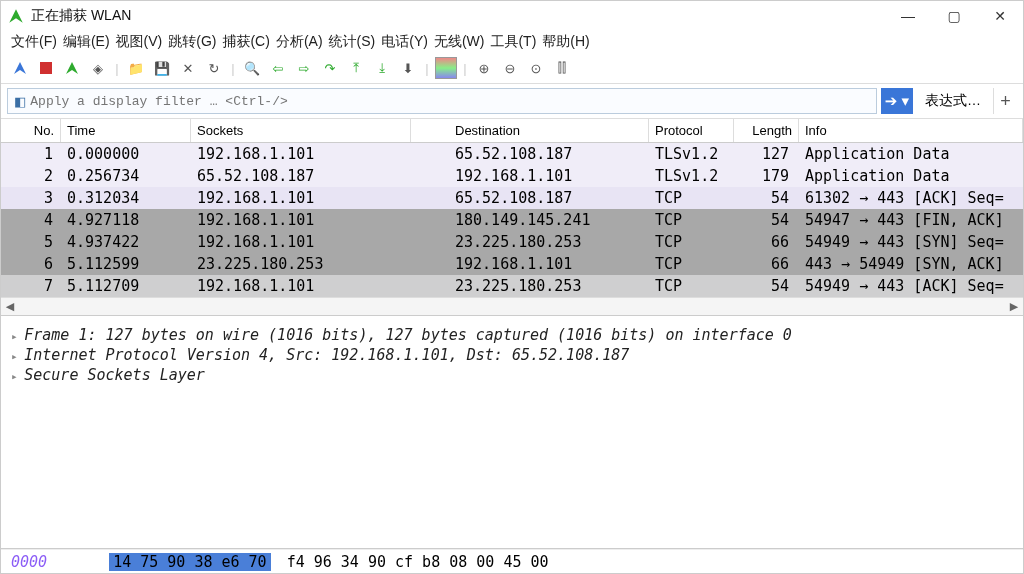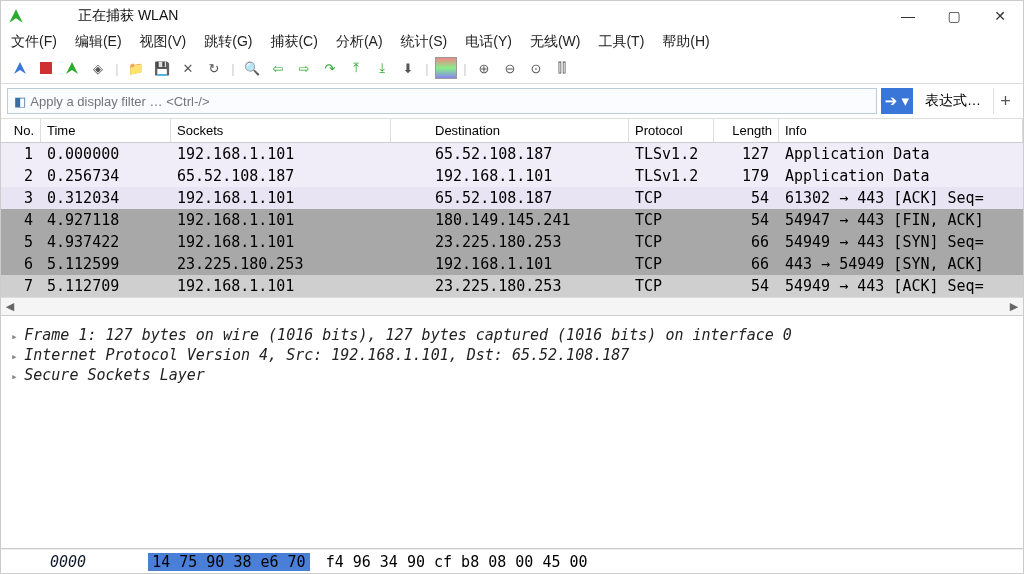--- a/index.html
+++ b/index.html
@@ -1,37 +1,37 @@
 <!DOCTYPE html>
 <html><head>
 <meta charset="utf-8">
 <style>
 * { box-sizing: border-box; margin: 0; padding: 0; }
 body { font-family: "Segoe UI", Tahoma, sans-serif; font-size: 13px; background: #fff; width: 1024px; height: 574px; overflow: hidden; display: flex; flex-direction: column; border: 1px solid #ccc; }
 .titlebar { display: flex; align-items: center; height: 30px; padding: 0 0 0 6px; background: #fff; }
 .titlebar .logo { width: 18px; height: 18px; margin-right: 6px; display: inline-flex; align-items: center; justify-content: center; }
-.titlebar .title { font-size: 14px; color: #111; margin-left: 47px; }
+.titlebar .title { font-size: 14px; color: #111; }
 .winbtns { margin-left: auto; display: flex; }
 .winbtn { width: 46px; height: 30px; display: flex; align-items: center; justify-content: center; font-size: 14px; color: #333; }
-.menubar { display: flex; padding: 2px 10px 4px; gap: 18px; font-size: 14px; color: #222; }
+.menubar { display: flex; padding: 2px 10px 4px; gap: 6px; font-size: 14px; color: #222; }
 .toolbar { display: flex; align-items: center; padding: 2px 8px 4px; gap: 4px; border-bottom: 1px solid #ddd; }
 .tbtn { width: 22px; height: 22px; display: inline-flex; align-items: center; justify-content: center; border: 1px solid transparent; color: #555; font-size: 13px; }
 .tbtn.sep { width: 8px; color: #ccc; }
 .tbtn svg { width: 16px; height: 16px; }
 .filterbar { display: flex; align-items: center; padding: 4px 6px; gap: 4px; border-bottom: 1px solid #ddd; }
 .filterinput { flex: 1; display: flex; align-items: center; border: 1px solid #bcd; background: #fafcff; height: 26px; padding: 0 6px; }
 .filterinput .bm { color: #3a6ea5; margin-right: 4px; }
-.filterinput input { border: none; outline: none; flex: 1; font-family: Liberation Sans, sans-serif; font-size: 13px; background: transparent; color: #0f172a; }
+.filterinput input { border: none; outline: none; flex: 1; font-family: Liberation Mono, monospace; font-size: 13px; background: transparent; color: #0f172a; }
 .arrowbtn { width: 32px; height: 26px; background: #3a76d8; color: #fff; display: flex; align-items: center; justify-content: center; font-size: 15px; }
 .exprbtn { padding: 0 8px; height: 26px; display: flex; align-items: center; font-size: 14px; }
 .plusbtn { width: 24px; height: 26px; display: flex; align-items: center; justify-content: center; font-size: 18px; color: #555; border-left: 1px solid #ddd; }
 .packets { flex: 0 0 auto; display: flex; flex-direction: column; border-bottom: 1px solid #ccc; }
 .phdr { display: flex; background: #fff; border-bottom: 1px solid #ccc; font-size: 13px; }
 .phdr > div { padding: 4px 6px; border-right: 1px solid #ddd; white-space: nowrap; overflow: hidden; }
-.c-no { width: 40px; text-align: right; padding-right: 8px; }
+.c-no { width: 60px; text-align: right; padding-right: 8px; }
 .c-time { width: 130px; }
 .c-src { width: 220px; }
 .c-dst { width: 200px; margin-left: 38px; }
 .c-proto { width: 85px; }
 .c-len { width: 65px; text-align: right; padding-right: 10px; }
 .c-info { flex: 1; }
 .prows { font-family: Consolas, monospace; font-size: 15px; }
 .prow { display: flex; height: 22px; align-items: center; }
 .prow > div { padding: 0 6px; white-space: nowrap; overflow: hidden; }
 .prow .c-no { text-align: right; padding-right: 8px; }
@@ -40,21 +40,21 @@
 .prow.lighter { background: #e8e4f4; }
 .prow.dark { background: #a8a8a8; }
 .prow.med { background: #cfcfd0; }
 .hscroll { height: 18px; background: #f5f5f5; display: flex; align-items: center; border-top: 1px solid #ddd; }
 .hscroll .lbtn,.hscroll .rbtn { width: 18px; text-align: center; color: #666; font-size: 11px; }
 .hscroll .track { flex: 1; position: relative; height: 14px; }
 .details { flex: 1; padding: 8px 10px; font-family: Consolas, monospace; font-size: 15px; color: #222; overflow: hidden; border-bottom: 1px solid #ccc; }
 .details .line { margin: 2px 0; white-space: nowrap; font-style: italic; }
 .details .line::before { content: '▸ '; color: #888; font-size: 11px; }
 .hexbar { height: 24px; background: #fff; border-top: 1px solid #eee; display: flex; align-items: center; font-family: Consolas, monospace; font-size: 15px; padding-left: 10px; gap: 16px; overflow: hidden; }
-.hexbar .offset { color: #0f172a; font-style: italic; margin-left: 39px; }
+.hexbar .offset { color: #8b5cf6; font-style: italic; }
 .hexbar .sel { background: #4a7fd8; color: #000000; padding: 0 4px; margin-left: 46px; }
 </style>
 </head>
 <body>
 
 <div class="titlebar">
   <span class="logo">
     <svg viewBox="0 0 16 16">
         <path d="M2 14 L8 2 L14 14 L8 10 Z" fill="#2eaa2e"></path>
       </svg>

